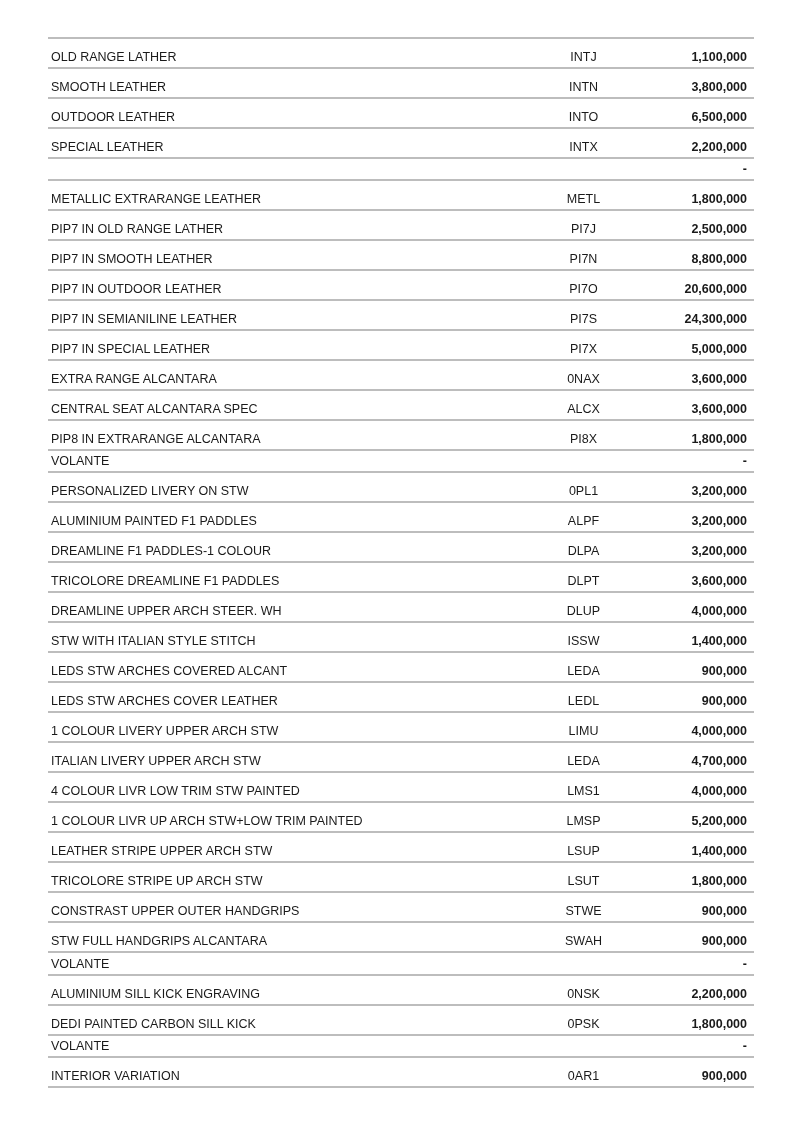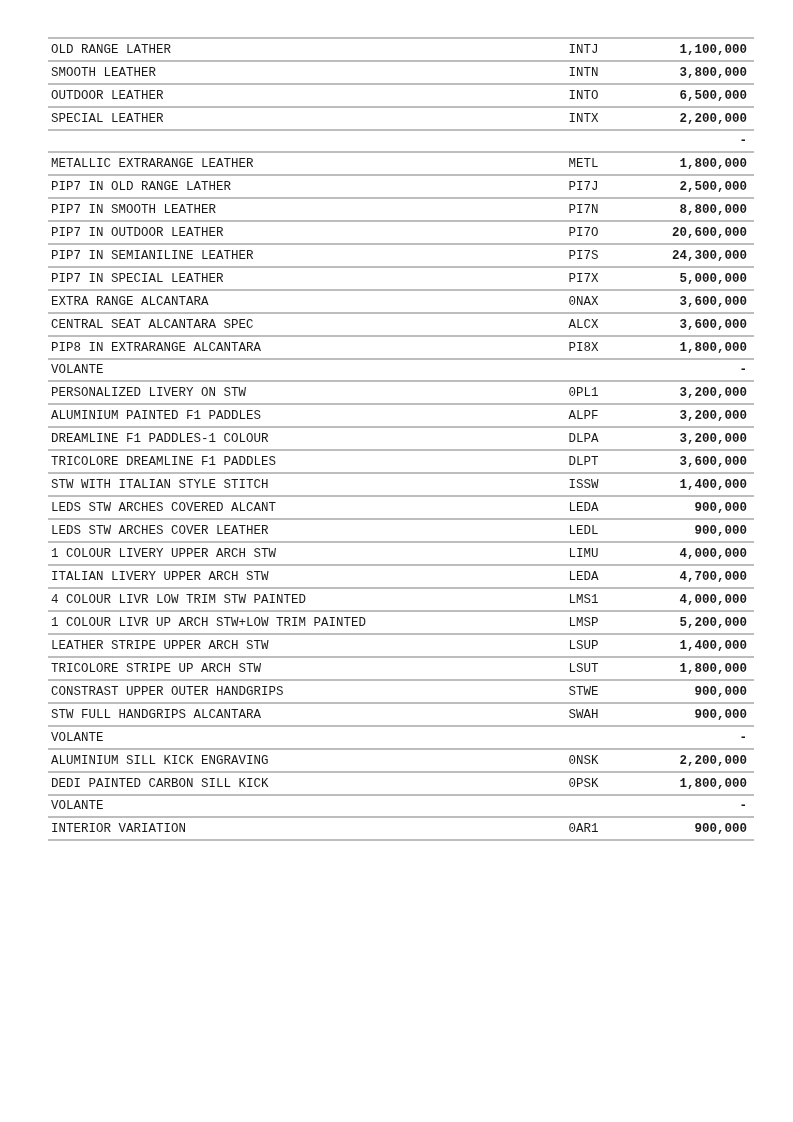--- a/index.html
+++ b/index.html
@@ -12,21 +12,20 @@
       height: 1122px;
       position: relative;
       font-family: "Liberation Sans", "DejaVu Sans", sans-serif;
       color: #1a1a1a;
     }
     .page {
       position: absolute;
       left: 48px;
       top: 37px;
       width: 696px;
-      font-family: Liberation Mono, monospace;
     }
     .price-table {
       width: 696px;
       border-collapse: collapse;
       table-layout: fixed;
       border-top: 2px solid #bdbdbd;
     }
     .price-table tr {
       height: 22.2px;
     }
@@ -36,21 +35,21 @@
       font-size: 12.5px;
       line-height: 16px;
       vertical-align: bottom;
       padding-bottom: 2px;
       white-space: nowrap;
       overflow: hidden;
     }
     .col-desc { width: 470px; padding-left: 3px !important; }
     .col-code { width: 125px; text-align: center; }
     .col-value { width: 101px; text-align: right; font-weight: bold; padding-right: 7px !important; }
-    td.col-code { padding-top: 3px; vertical-align: bottom; }
+    td.col-code { padding-top: 10px; vertical-align: bottom; }
   </style>
 </head>
 <body>
 
 <div class="page">
   <table class="price-table">
     <tbody id="table-body">
     <tr>
           <td class="col-desc">OLD RANGE LATHER</td>
           <td class="col-code">INTJ</td>
@@ -140,20 +139,25 @@
           <td class="col-desc">DREAMLINE F1 PADDLES-1 COLOUR</td>
           <td class="col-code">DLPA</td>
           <td class="col-value">3,200,000</td>
         </tr>
         <tr>
           <td class="col-desc">TRICOLORE DREAMLINE F1 PADDLES</td>
           <td class="col-code">DLPT</td>
           <td class="col-value">3,600,000</td>
         </tr>
         <tr>
+          <td class="col-desc">DREAMLINE UPPER ARCH STEER. WH</td>
+          <td class="col-code">DLUP</td>
+          <td class="col-value">4,000,000</td>
+        </tr>
+        <tr>
           <td class="col-desc">STW WITH ITALIAN STYLE STITCH</td>
           <td class="col-code">ISSW</td>
           <td class="col-value">1,400,000</td>
         </tr>
         <tr>
           <td class="col-desc">LEDS STW ARCHES COVERED ALCANT</td>
           <td class="col-code">LEDA</td>
           <td class="col-value">900,000</td>
         </tr>
         <tr>

